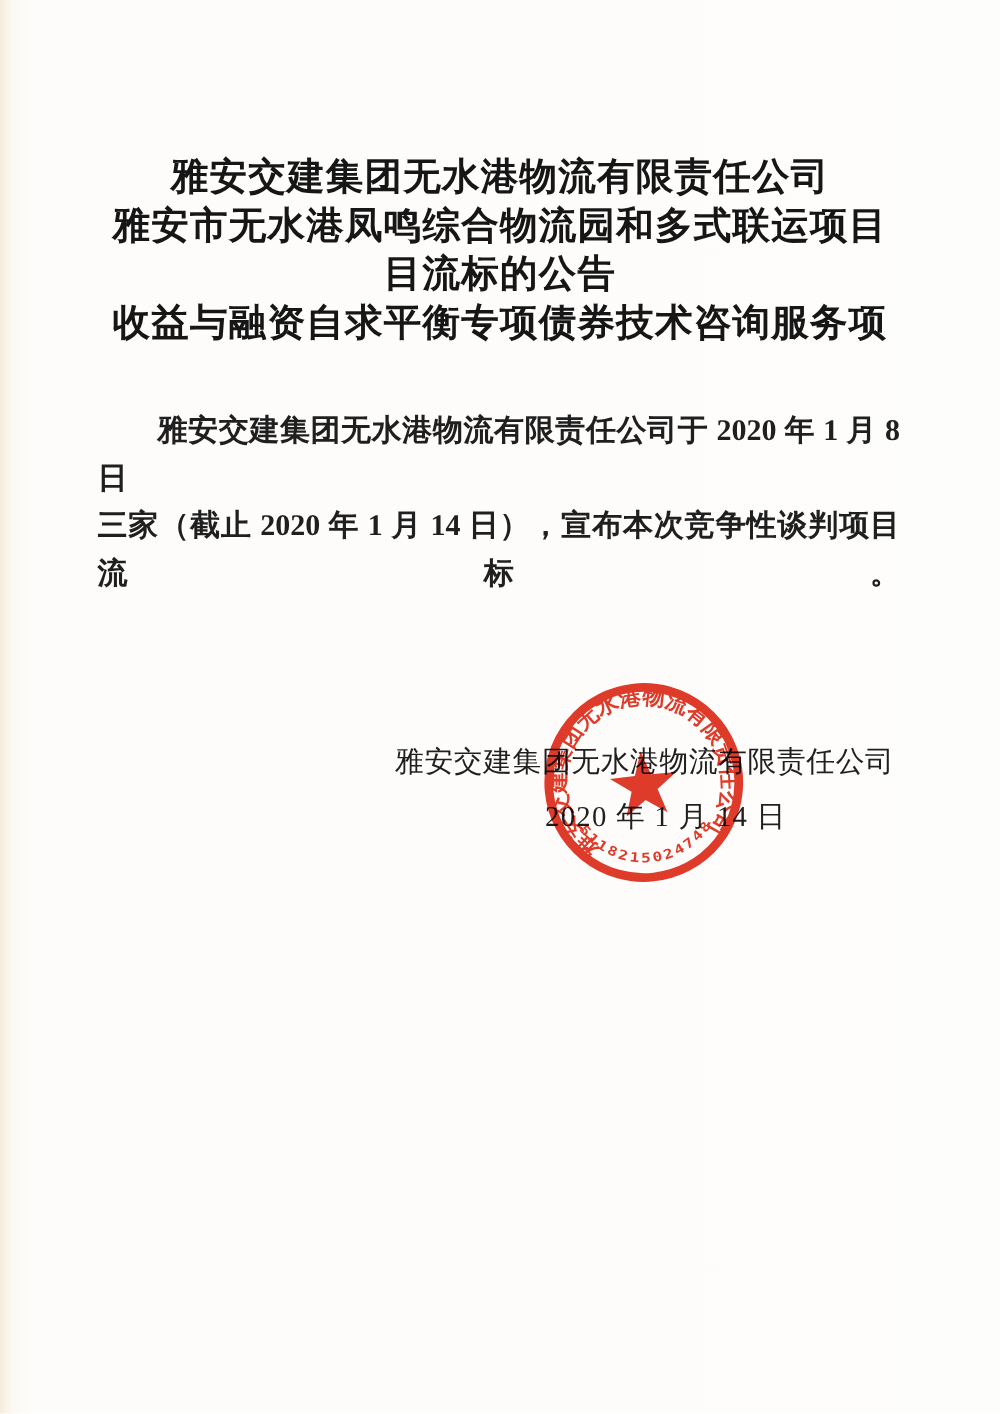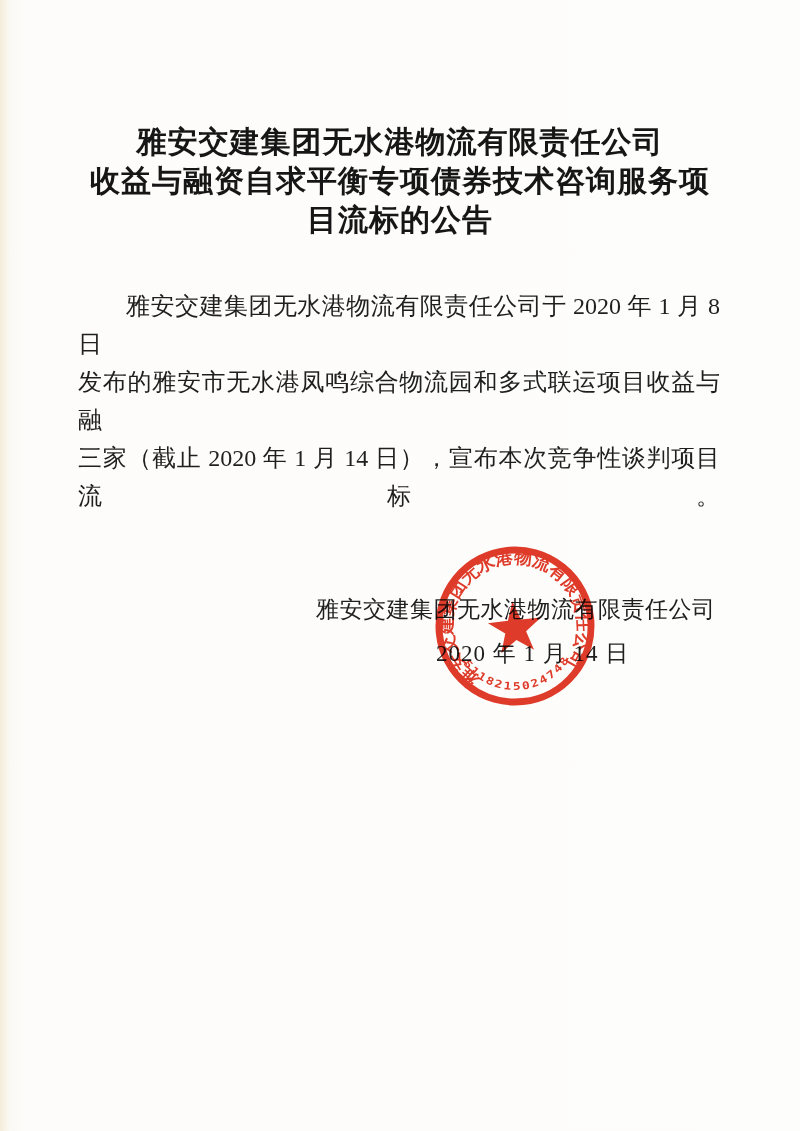--- a/index.html
+++ b/index.html
@@ -29,20 +29,21 @@
   .doc-body {
     margin: 48px 80px 0 78px;
     font-size: 24px;
     line-height: 38px;
     color: #1f1f1f;
   }
   .body-line {
     text-align: justify;
     text-align-last: justify;
     white-space: normal;
+    font-weight: bold;
   }
   .body-line.indent { text-indent: 48px; }
   .body-line.plain  { text-align: left; text-align-last: left; }
 
   .sig-company {
     position: absolute;
     left: 316px;
     top: 594px;
     font-size: 23px;
     letter-spacing: 0.5px;
@@ -81,27 +82,27 @@
     letter-spacing: 1.5px;
   }
 </style>
 </head>
 <body>
 
 <div class="page">
 
   <div class="doc-title">
     <div class="title-line">雅安交建集团无水港物流有限责任公司</div>
+    <div class="title-line">雅安市无水港凤鸣综合物流园和多式联运项目</div>
+    <div class="title-line">目流标的公告</div>
     <div class="title-line">收益与融资自求平衡专项债券技术咨询服务项</div>
-    <div class="title-line">目流标的公告</div>
   </div>
 
   <div class="doc-body">
     <div class="body-line indent">雅安交建集团无水港物流有限责任公司于 2020 年 1 月 8 日</div>
-    <div class="body-line">发布的雅安市无水港凤鸣综合物流园和多式联运项目收益与融</div>
     <div class="body-line">三家（截止 2020 年 1 月 14 日），宣布本次竞争性谈判项目流标。</div>
   </div>
 
   <div class="sig-company">雅安交建集团无水港物流有限责任公司</div>
   <div class="sig-date">2020 年 1 月 14 日</div>
 
   <svg class="seal" viewBox="0 0 180 180" xmlns="http://www.w3.org/2000/svg">
     <defs>
       <path id="sealArcTop" d="M 49.5 138.3 A 63 63 0 1 1 130.5 138.3" fill="none"></path>
       <path id="sealArcBottom" d="M 34.6 122 A 64 64 0 0 0 145.4 122" fill="none"></path>

